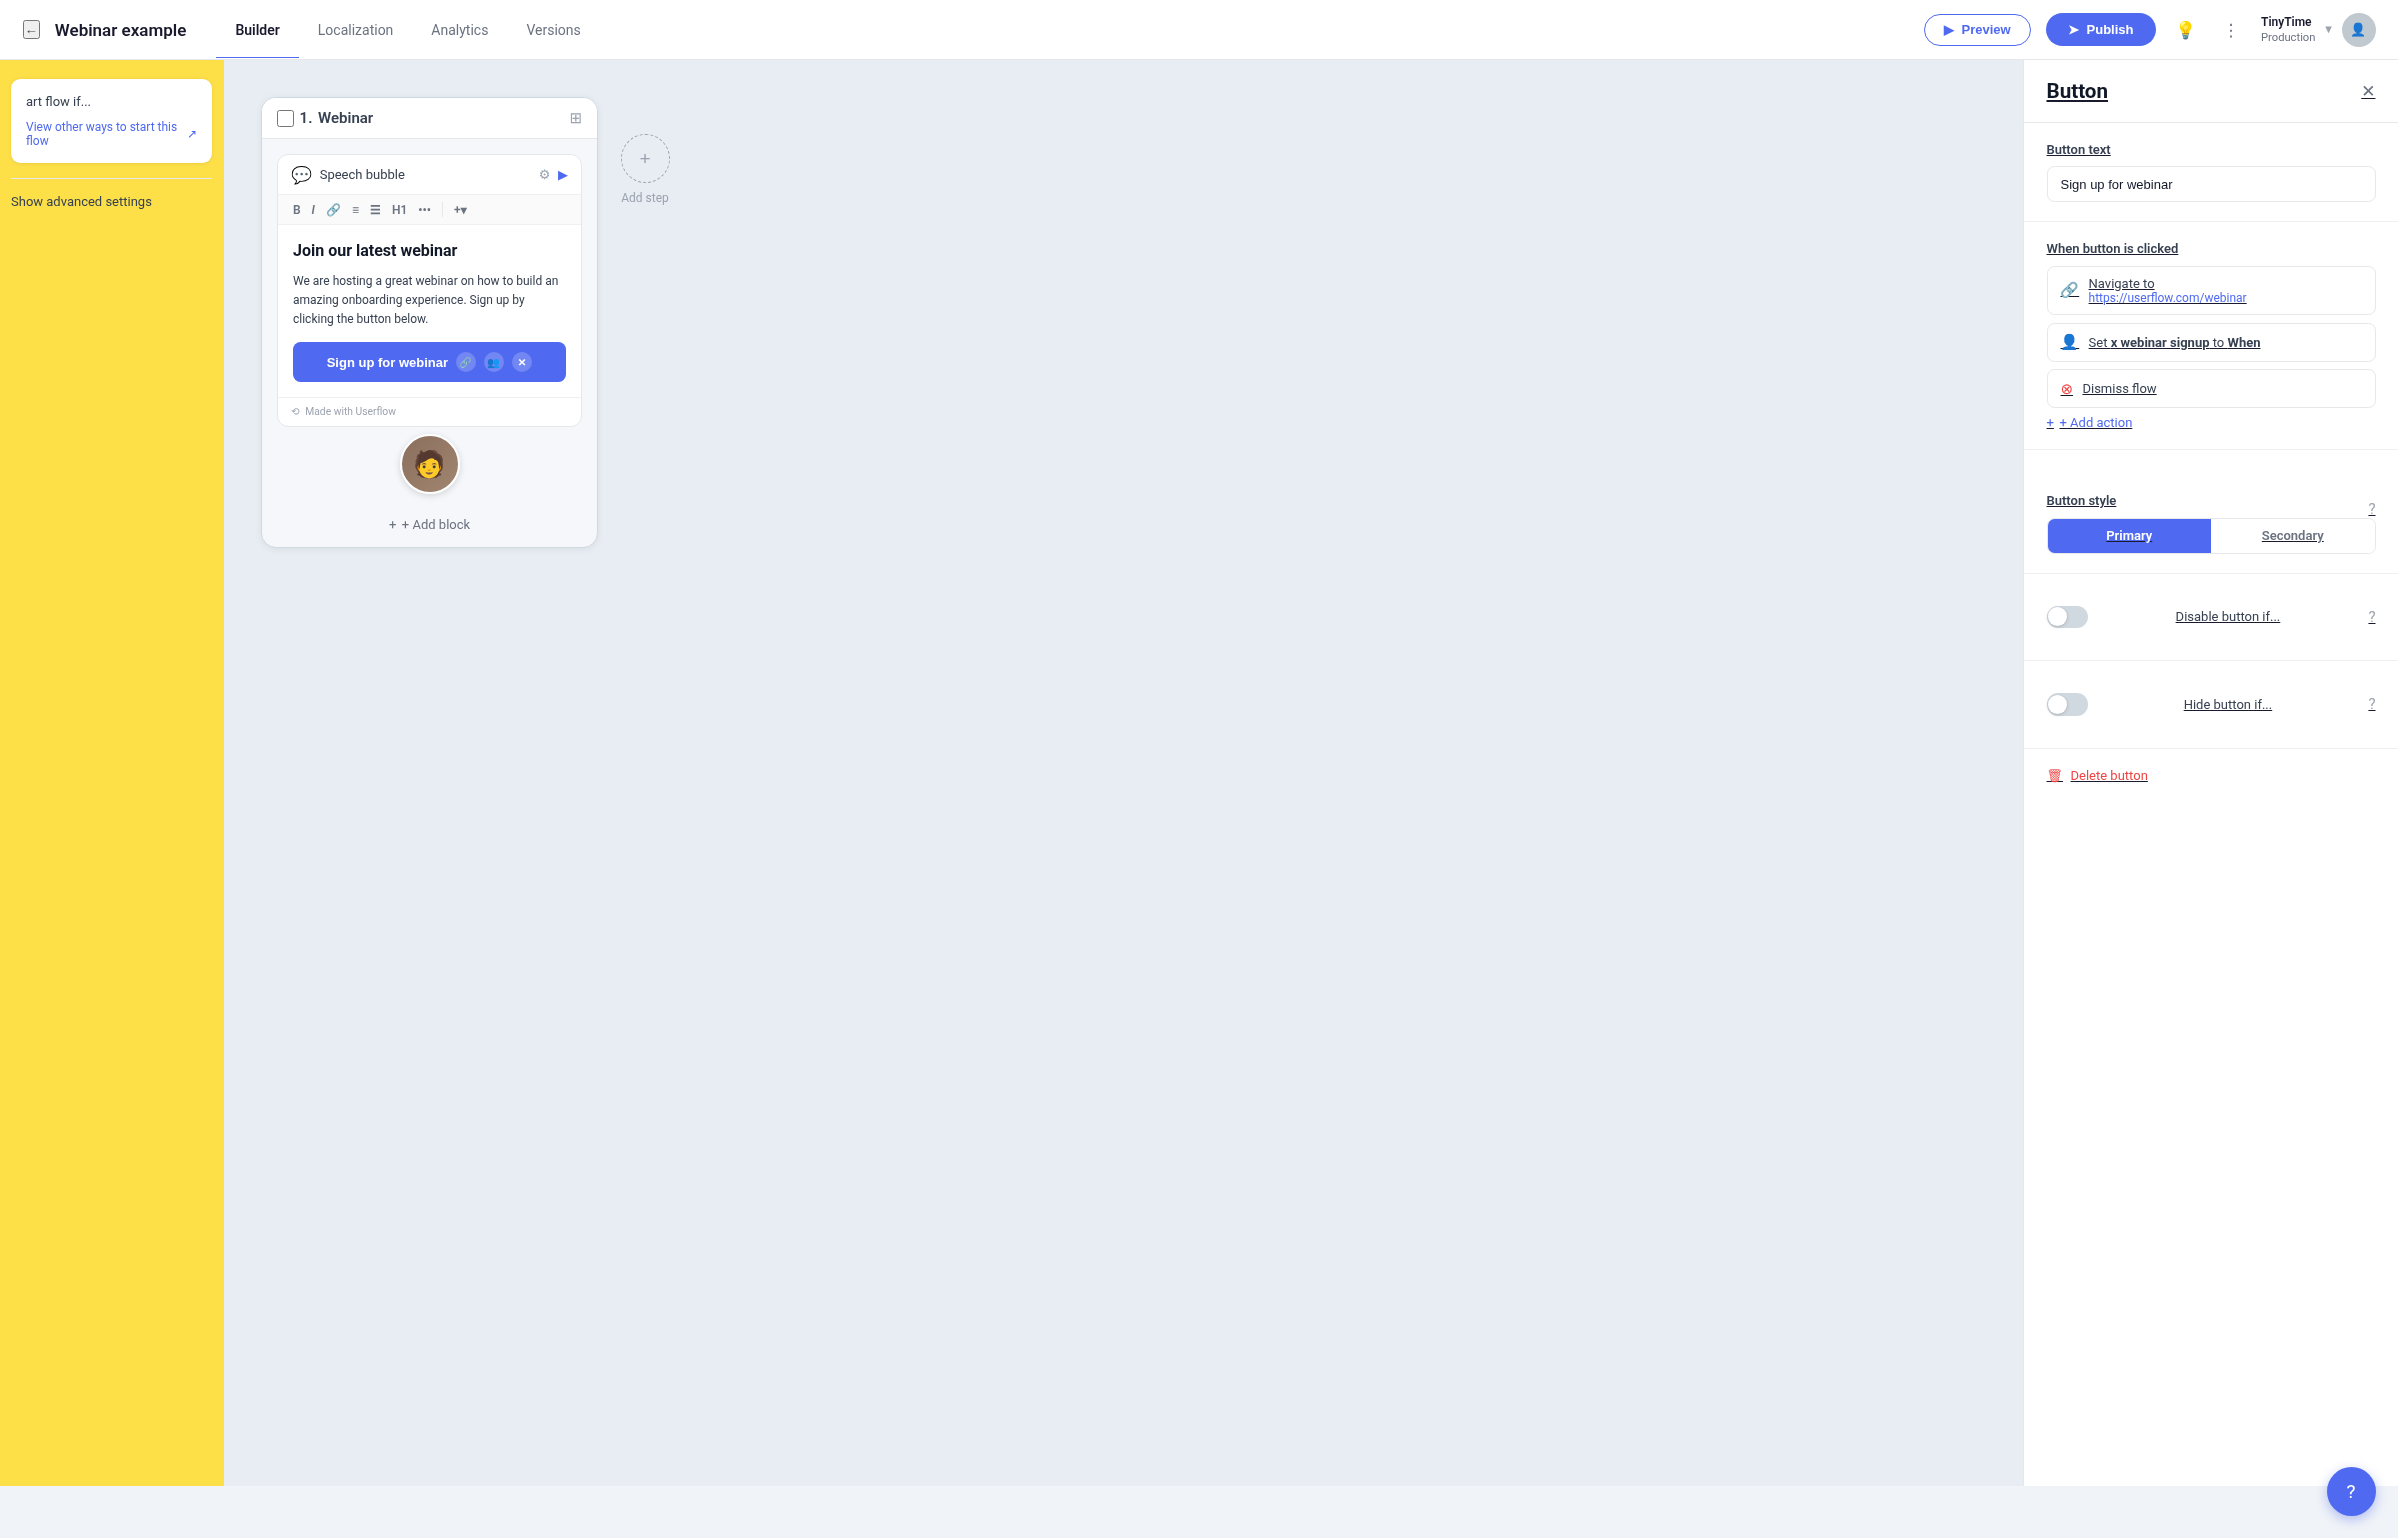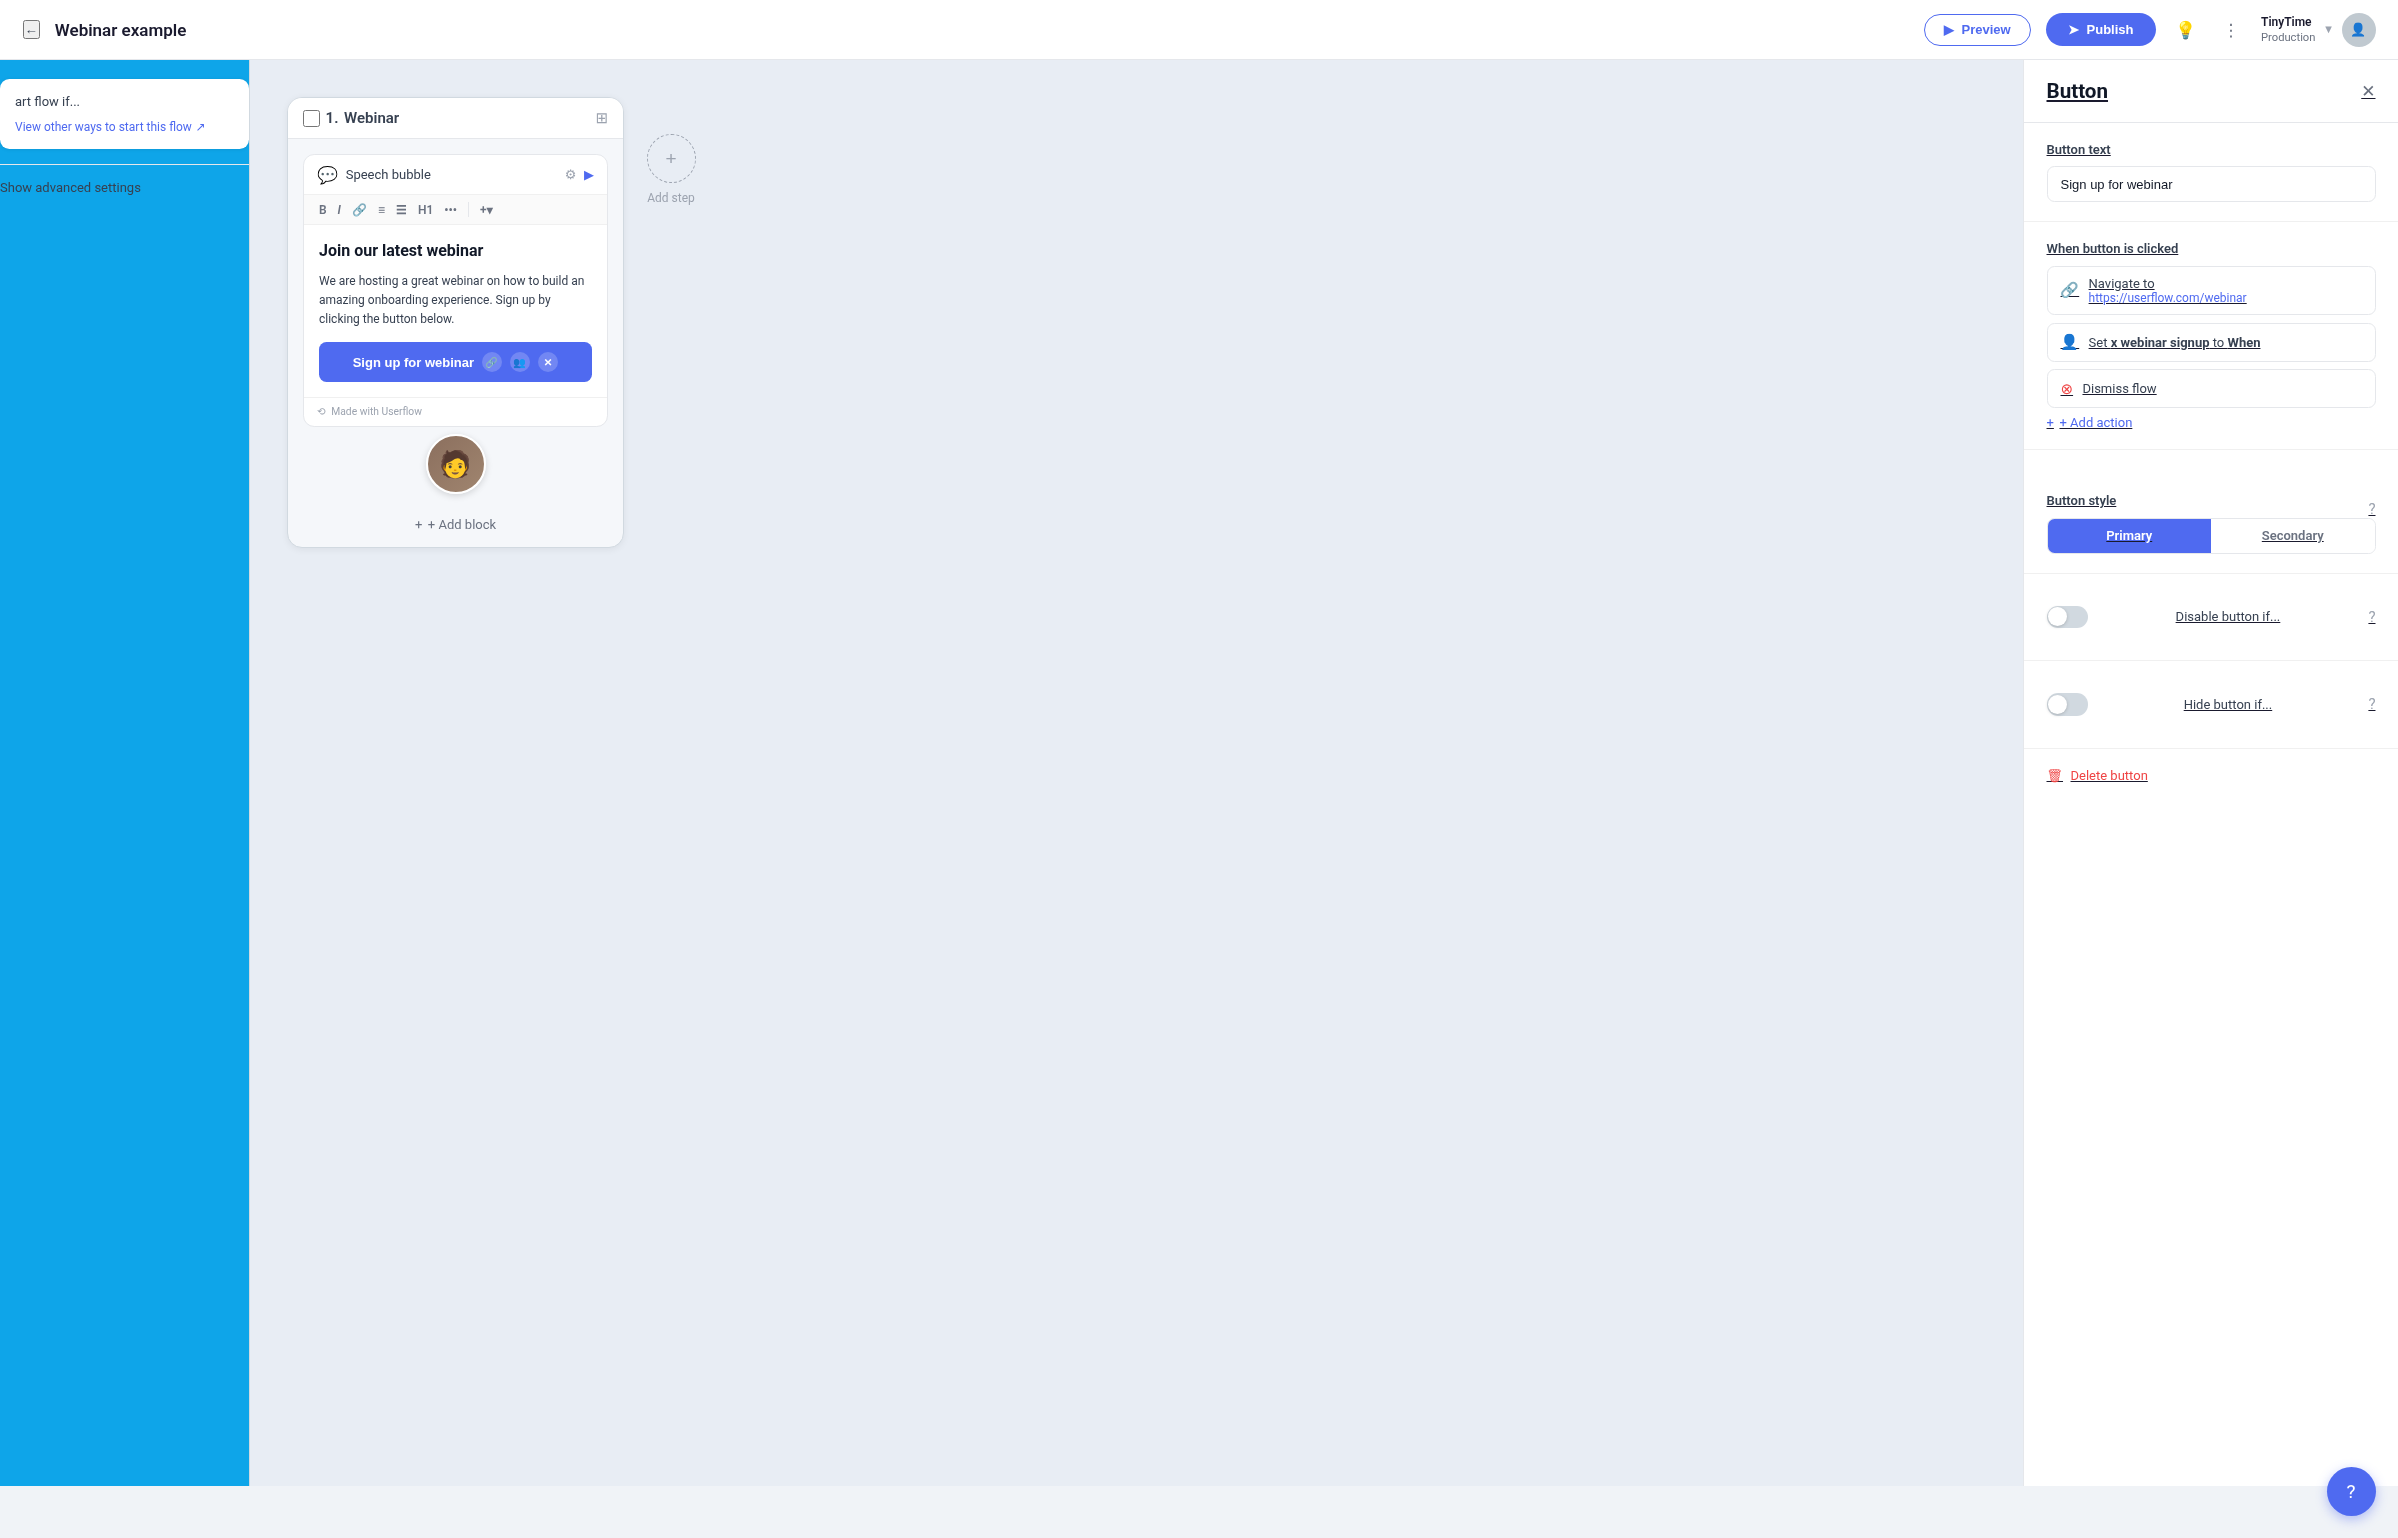--- a/index.html
+++ b/index.html
@@ -34,22 +34,22 @@
     .user-text { font-size: 12px; font-weight: 600; line-height: 1.3; }
     .user-sub { font-size: 11.2px; color: #6b7280; font-weight: 400; }
     .avatar { width: 34px; height: 34px; border-radius: 50%; background: #c0c9d0; display: flex; align-items: center; justify-content: center; font-weight: 600; font-size: 13px; color: #666; }
     .icon-btn { display: flex; align-items: center; justify-content: center; width: 30px; height: 30px; cursor: pointer; color: #6b7280; font-size: 17px; }
 
     
     .main-layout { display: flex; height: calc(100vh - 112px); }
 
     
     .left-sidebar {
-      width: 250px; background: #0ea5e9; border-right: 0.9px solid #d1d9e0;
-      padding: 19px 0; flex-shrink: 0; overflow-y: auto;
+      width: 224px; background: #fde047; border-right: 0.9px solid #d1d9e0;
+      padding: 19px 11px; flex-shrink: 0; overflow-y: auto;
     }
     .start-flow-card {
       background: #fff; border-radius: 9.4px; padding: 15px;
       box-shadow: 0 0.9px 3.7px rgba(0,0,0,0.08);
     }
     .start-flow-title { font-size: 13px; color: #374151; margin-bottom: 11.2px; }
     .view-other-ways { color: #4f6af0; font-size: 12px; display: flex; align-items: center; gap: 3.7px; cursor: pointer; margin-top: 11.2px; }
     .divider { border: none; border-top: 0.9px solid #e5e7eb; margin: 15px 0; }
     .show-advanced { font-size: 13px; color: #374151; cursor: pointer; }
 
@@ -183,20 +183,26 @@
     .chevron { font-size: 11.2px; color: #9ca3af; }
   </style>
 </head>
 <body>
 
 <nav class="top-nav">
   <button class="back-btn">
     <span>←</span>
   </button>
   <span class="app-title">Webinar example</span>
+  <div class="nav-tabs">
+    <div class="nav-tab active">Builder</div>
+    <div class="nav-tab">Localization</div>
+    <div class="nav-tab">Analytics</div>
+    <div class="nav-tab">Versions</div>
+  </div>
   <div class="nav-right">
     <button class="preview-btn">
       <span>▶</span>
       <span>Preview</span>
     </button>
     <button class="publish-btn">
       <span>➤</span>
       <span>Publish</span>
     </button>
     <span class="icon-btn">💡</span>

